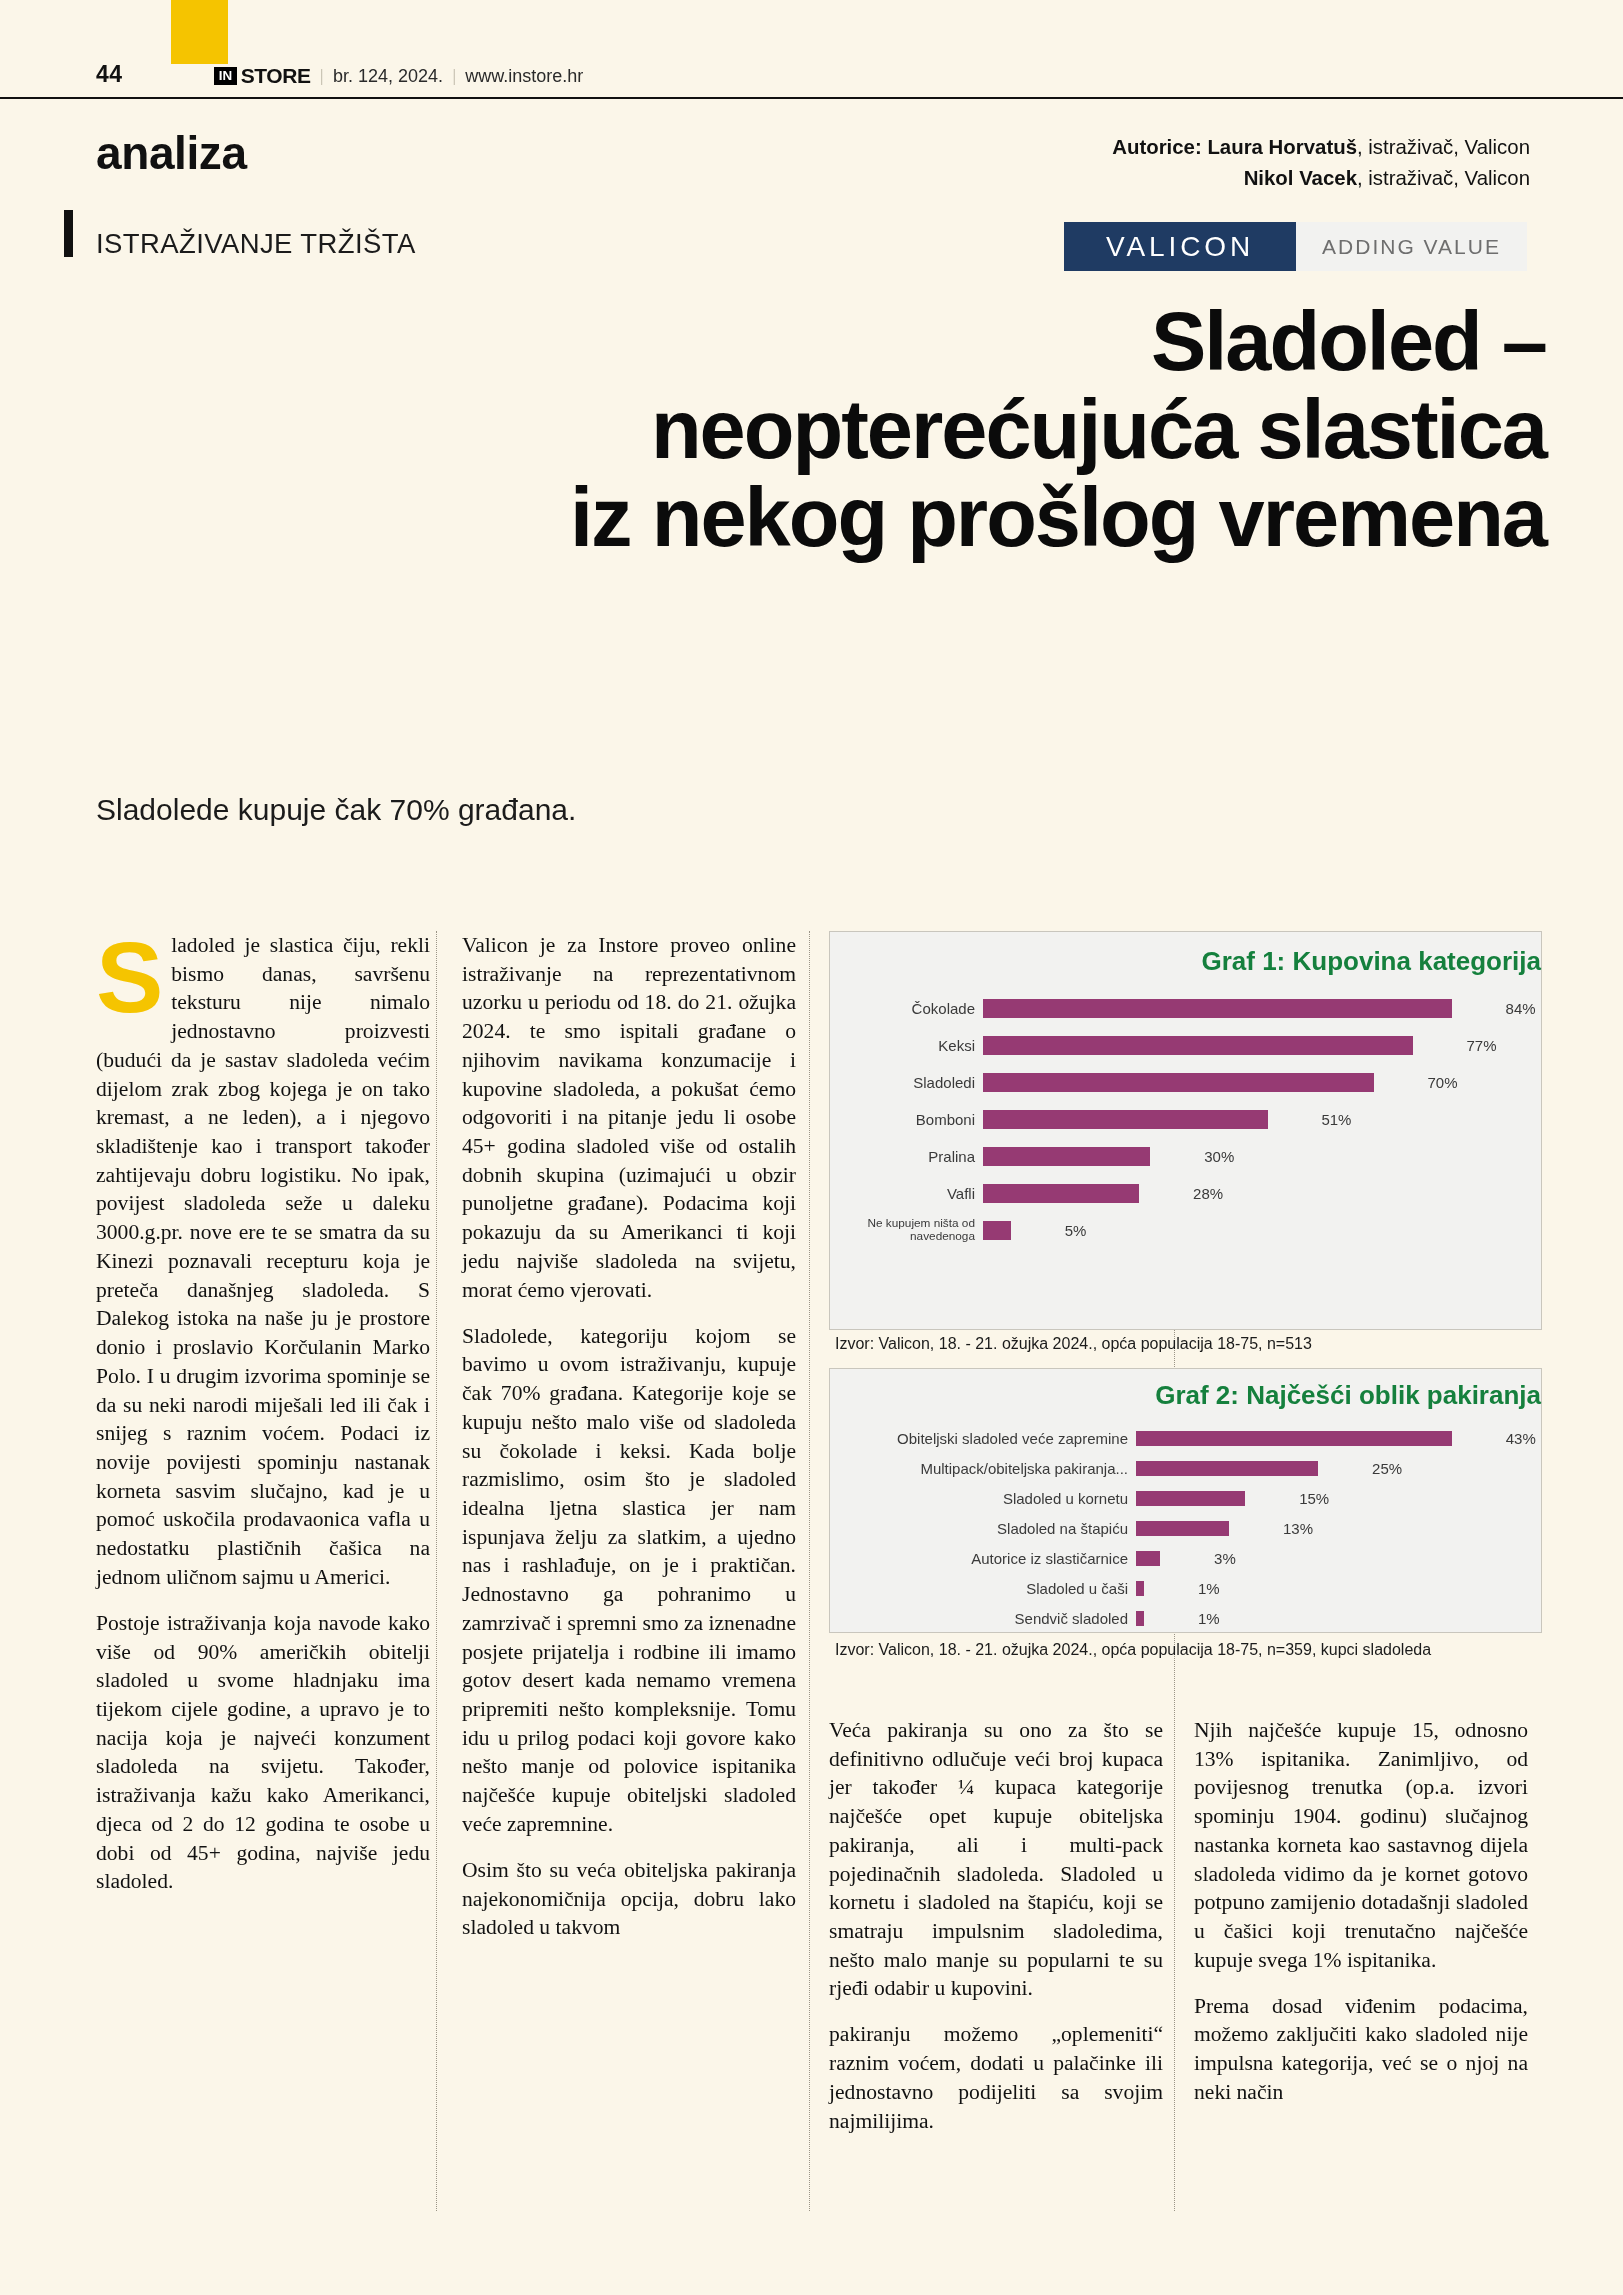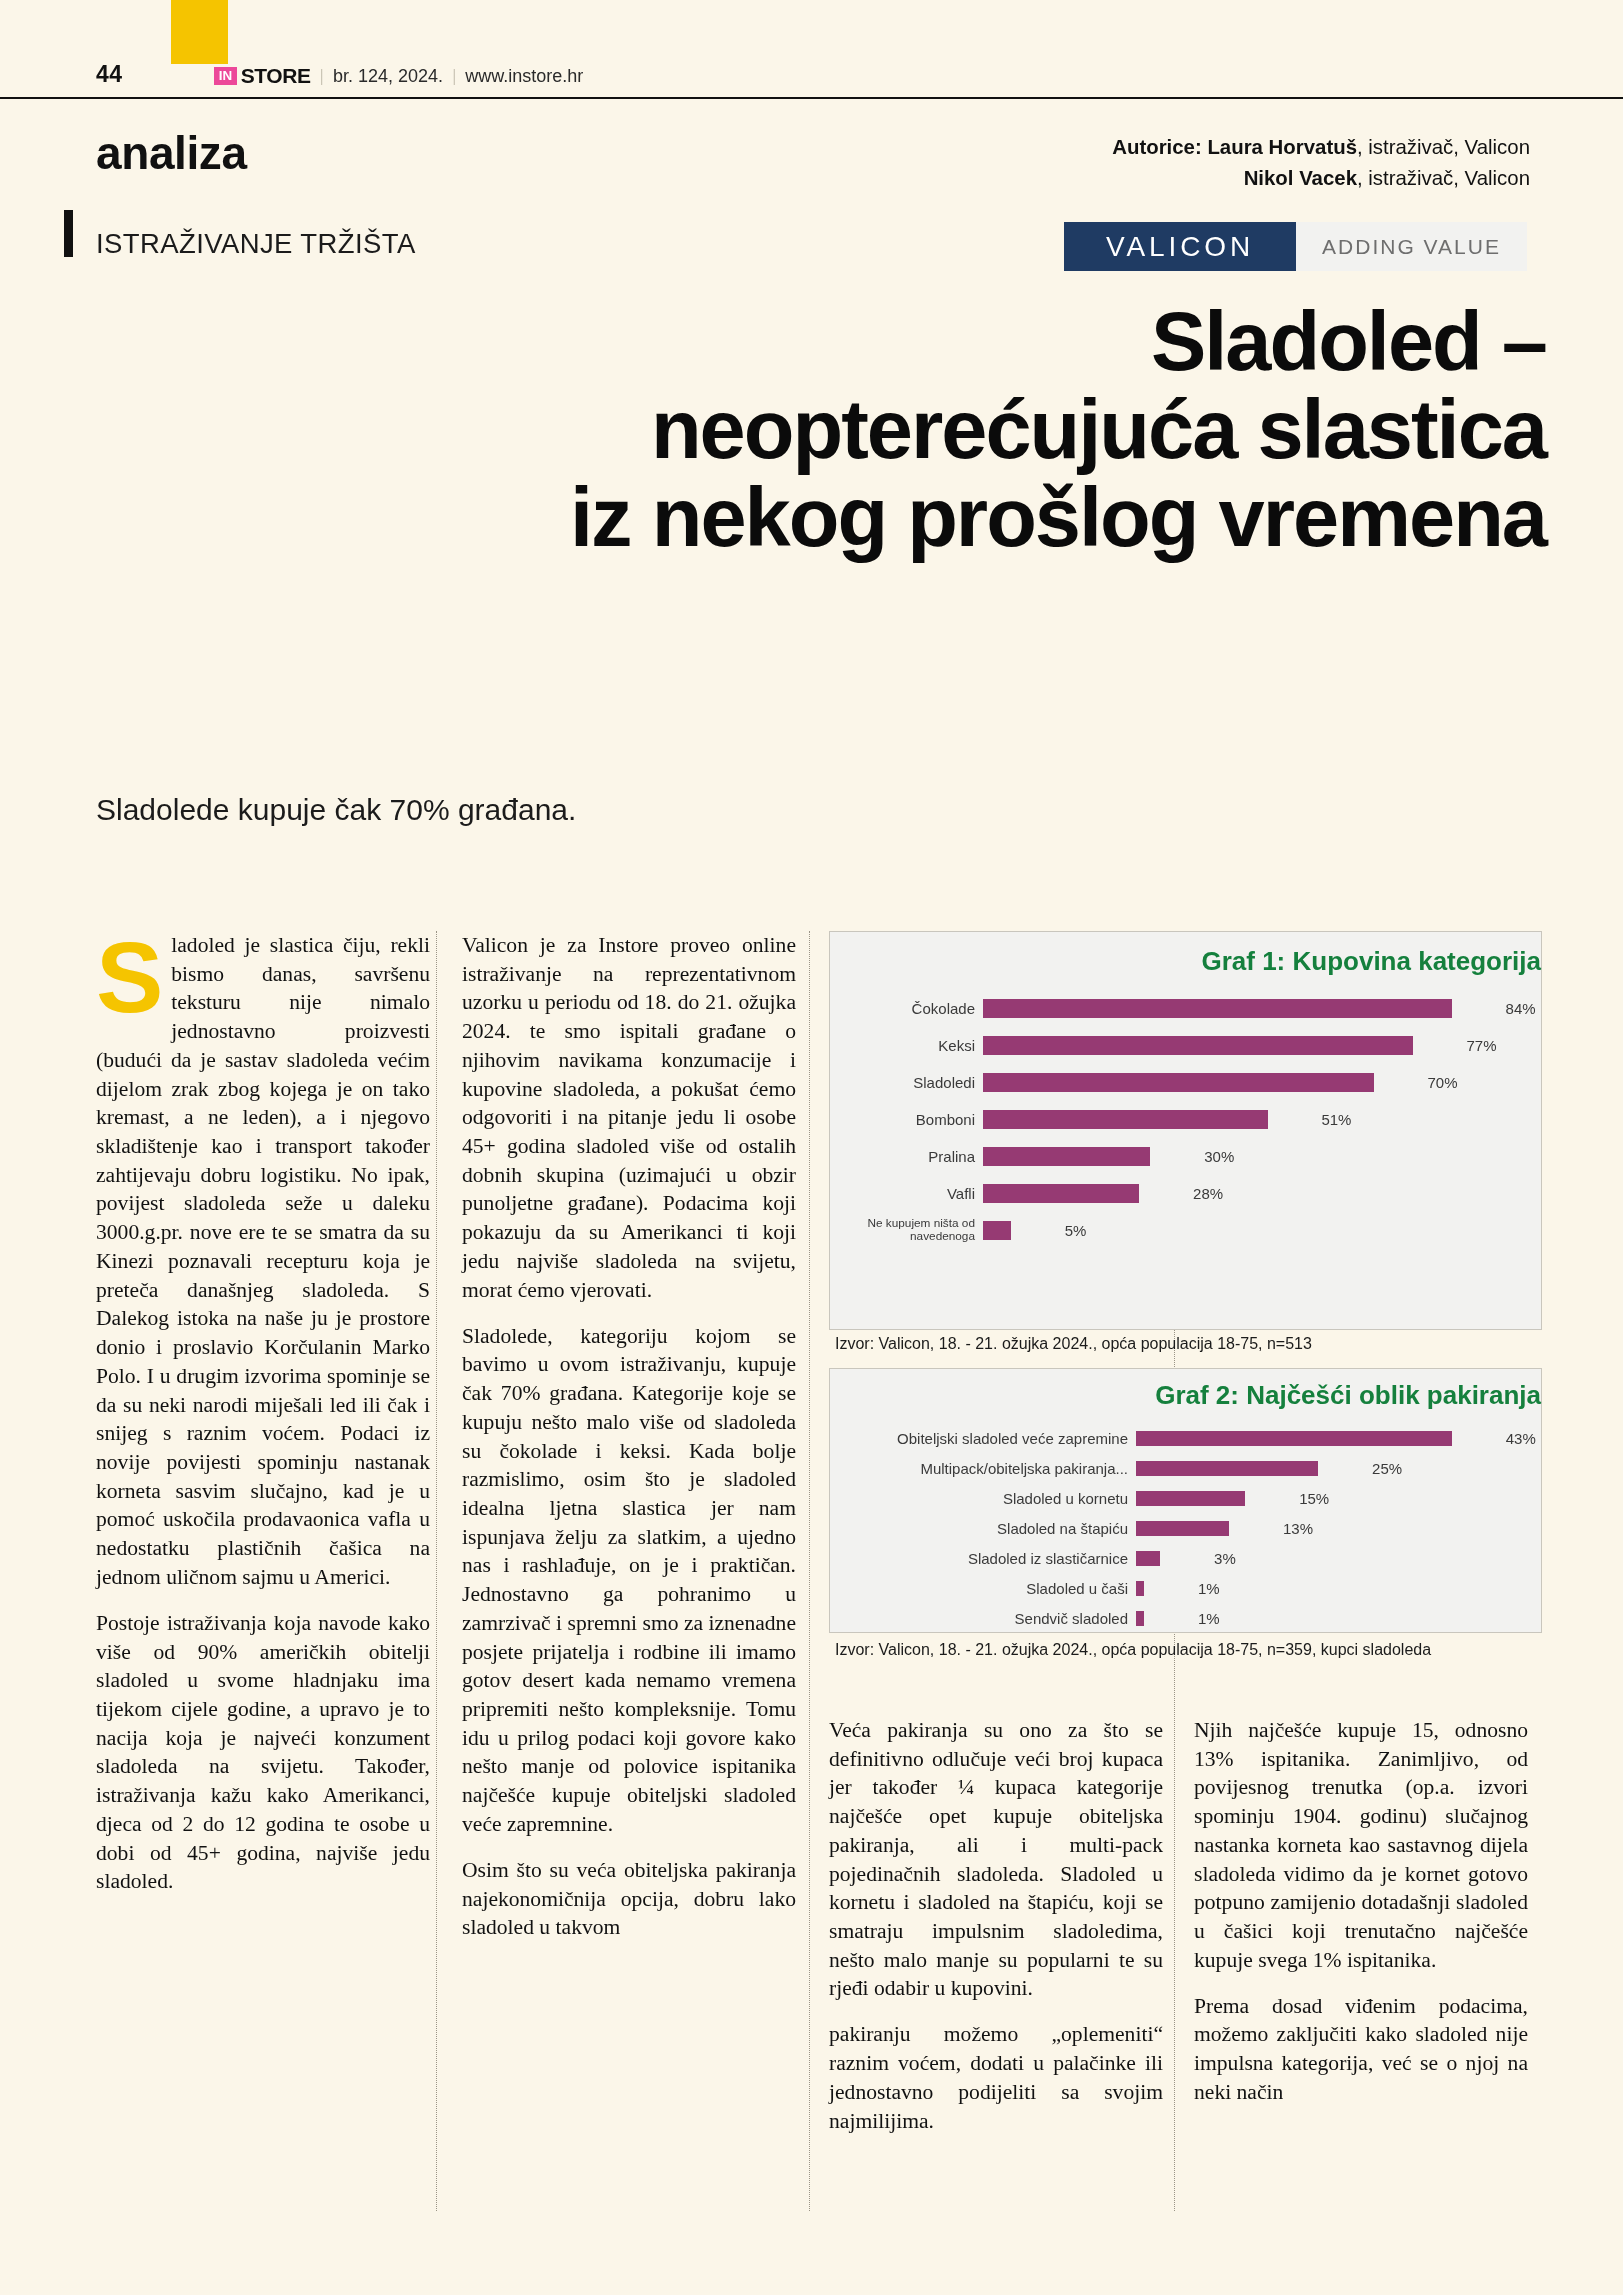--- a/index.html
+++ b/index.html
@@ -12,21 +12,21 @@
     overflow:hidden;
   }
   .page{position:relative;width:1623px;height:2295px;}
 
   
   .yellow-tab{position:absolute;left:171px;top:0;width:57px;height:64px;background:#f5c400;}
   .topline{position:absolute;left:0;top:97px;width:1623px;height:2.4px;background:#111;}
 
   .folio{position:absolute;left:96px;top:61px;font-family:"Liberation Sans",sans-serif;font-weight:bold;font-size:23px;letter-spacing:0.4px;}
   .masthead{position:absolute;left:214px;top:64px;display:flex;align-items:center;gap:0;}
-  .mast-in{background:#ec4899;color:#fff;font-family:"Liberation Sans",sans-serif;font-weight:bold;font-size:13.4px;padding:2.4px 4.7px 2.4px 4.7px;line-height:1;}
+  .mast-in{background:#000000;color:#fff;font-family:"Liberation Sans",sans-serif;font-weight:bold;font-size:13.4px;padding:2.4px 4.7px 2.4px 4.7px;line-height:1;}
   .mast-store{font-family:"Liberation Sans",sans-serif;font-weight:bold;font-size:21px;color:#111;margin-left:3.9px;letter-spacing:-0.4px;}
   .mast-sep{color:#b9b3a3;font-size:17.3px;margin:0 9.4px;}
   .mast-meta{font-family:"Liberation Sans",sans-serif;font-size:18px;color:#2a2a2a;}
 
   .analiza{position:absolute;left:96px;top:126px;font-family:Liberation Sans, sans-serif;font-weight:bold;font-size:46px;letter-spacing:-0.4px;}
 
   .authors{position:absolute;right:93px;top:132px;text-align:right;font-family:"Liberation Sans",sans-serif;font-size:20.4px;line-height:1.5;color:#111;}
   .authors b{font-weight:bold;}
 
   
@@ -230,21 +230,21 @@
           </div>
       </div>
       <div class="barrow">
         <div class="blabel">Sladoled na štapiću</div>
         <div class="btrack">
             <div class="bfill" style="width:23%"></div>
             <div class="bval">13%</div>
           </div>
       </div>
       <div class="barrow">
-        <div class="blabel">Sladoled iz slastičarnice</div>
+        <div class="blabel">Autorice iz slastičarnice</div>
         <div class="btrack">
             <div class="bfill" style="width:6%"></div>
             <div class="bval">3%</div>
           </div>
       </div>
       <div class="barrow">
         <div class="blabel">Sladoled u čaši</div>
         <div class="btrack">
             <div class="bfill" style="width:2%"></div>
             <div class="bval">1%</div>

